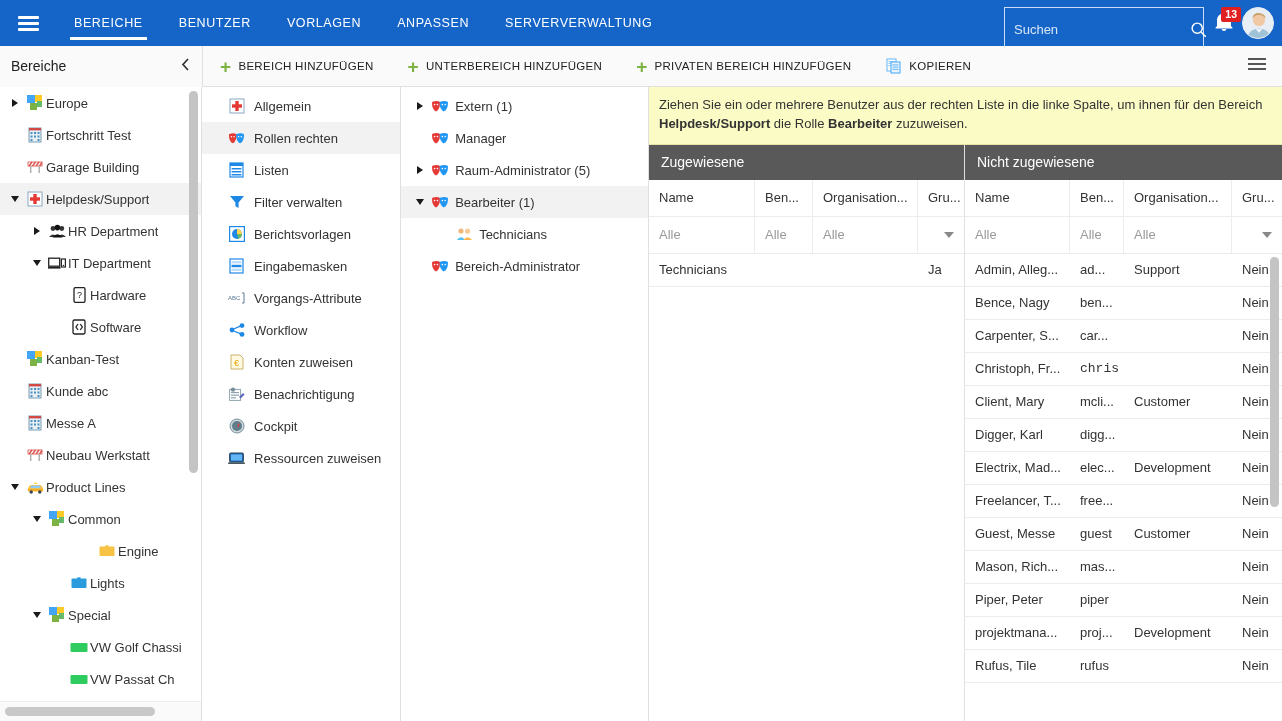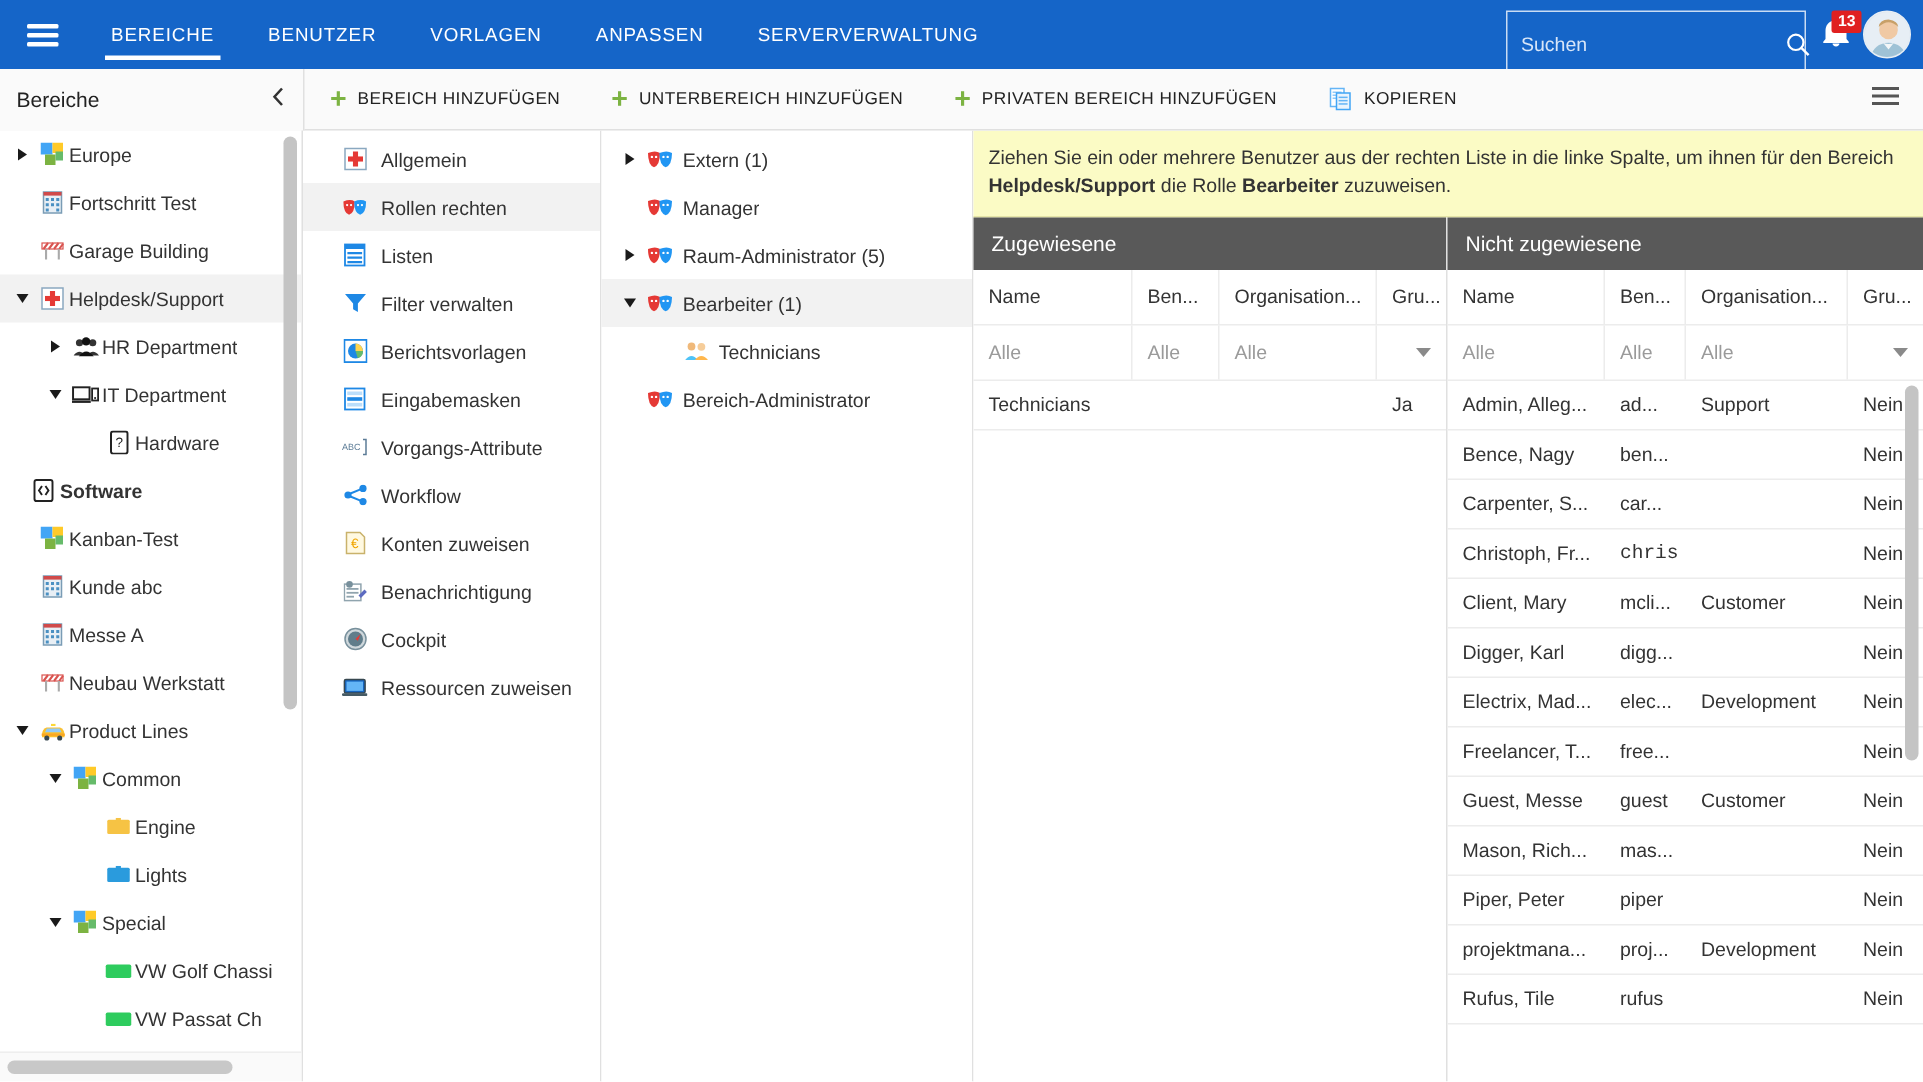--- a/index.html
+++ b/index.html
@@ -316,21 +316,21 @@
           <div class="trow" style="padding-left: 50px;">
             <span class="tw"></span>
             <span class="ticon">
               <svg width="13" height="16" viewBox="0 0 13 16">
                 <rect x="1" y="0.6" width="11" height="14.8" rx="1.4" fill="#fff" stroke="#222" stroke-width="1.3"></rect>
                 <text x="6.5" y="11" font-size="9" text-anchor="middle" fill="#222" font-family="Liberation Sans">?</text>
               </svg>
             </span>
             <span class="tlabel">Hardware</span>
           </div>
-          <div class="trow" style=" font-weight: bold;">
+          <div class="trow" style="padding-left: 50px;">
             <span class="tw"></span>
             <span class="ticon">
               <svg width="14" height="16" viewBox="0 0 14 16">
                 <rect x="1" y="1" width="12" height="14" rx="1.4" fill="none" stroke="#222" stroke-width="1.3"></rect>
                 <path d="M6 5 L4 8 L6 11" fill="none" stroke="#222" stroke-width="1.3"></path>
                 <path d="M8.3 5 L10.3 8 L8.3 11" fill="none" stroke="#222" stroke-width="1.3"></path>
               </svg>
             </span>
             <span class="tlabel">Software</span>
           </div>
@@ -426,21 +426,21 @@
             <span class="ticon">
               <svg width="16" height="16" viewBox="0 0 16 16">
                 <rect x="0" y="0" width="8" height="8" fill="#42a5f5"></rect>
                 <rect x="8" y="0" width="7" height="7" fill="#ffca28"></rect>
                 <path d="M3 8 h7 v7 h-7z" fill="#7cb342"></path>
                 <path d="M10 6 h5 v6 h-5z" fill="#66bb6a"></path>
               </svg>
             </span>
             <span class="tlabel">Common</span>
           </div>
-          <div class="trow" style="padding-left: 50px;">
+          <div class="trow" style="padding-left: 78px;">
             <span class="tw"></span>
             <span class="ticon">
               <svg width="16" height="12" viewBox="0 0 16 12">
                 <rect x="0.5" y="1.5" width="15" height="9.5" rx="1" fill="#f6c344"></rect>
                 <rect x="6.2" y="0.3" width="3.4" height="2.2" fill="#f6c344"></rect>
               </svg>
             </span>
             <span class="tlabel">Engine</span>
           </div>
           <div class="trow" style="padding-left: 50px;">

